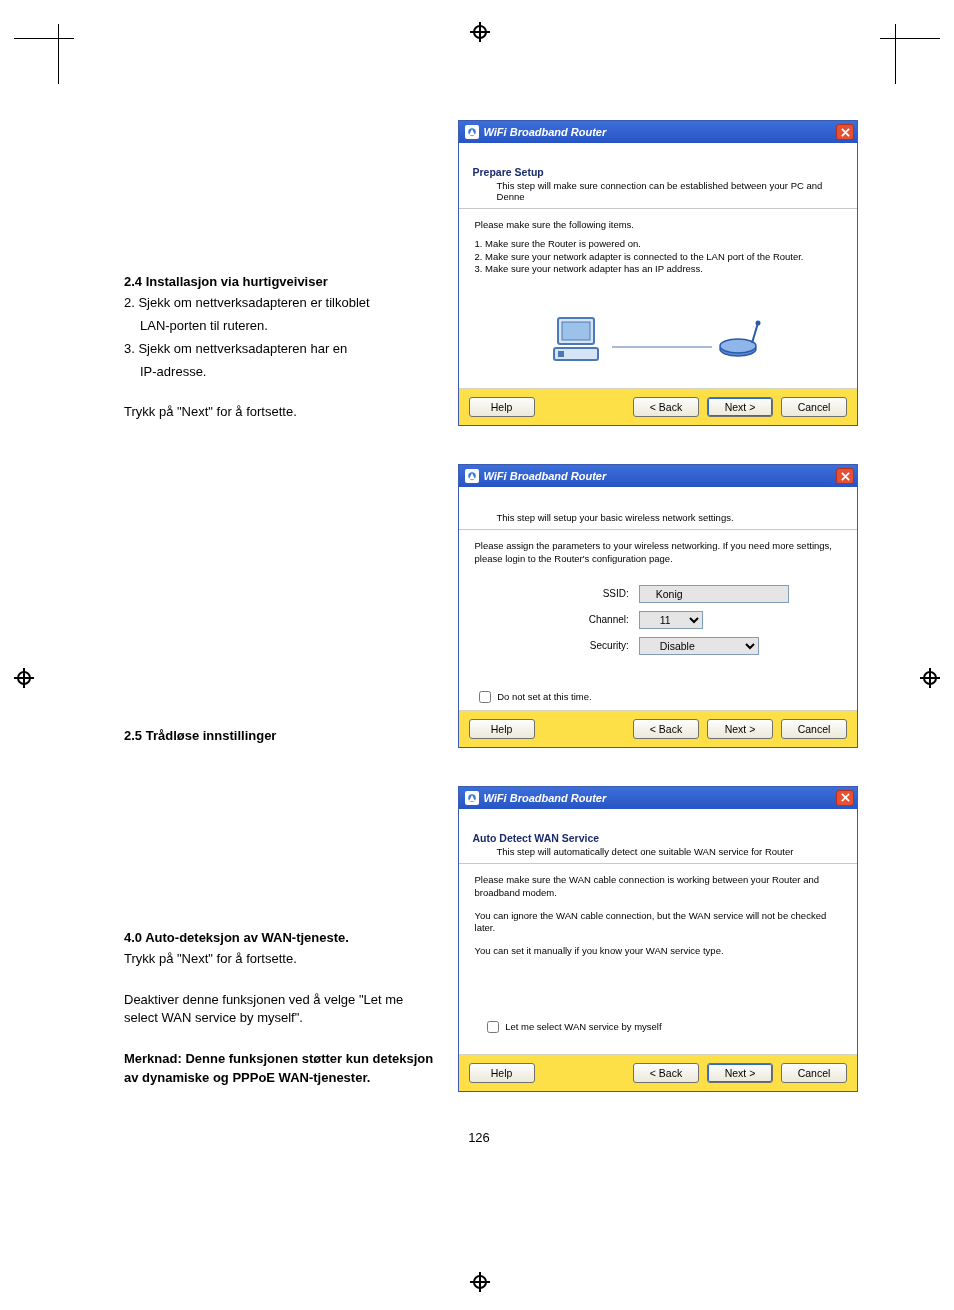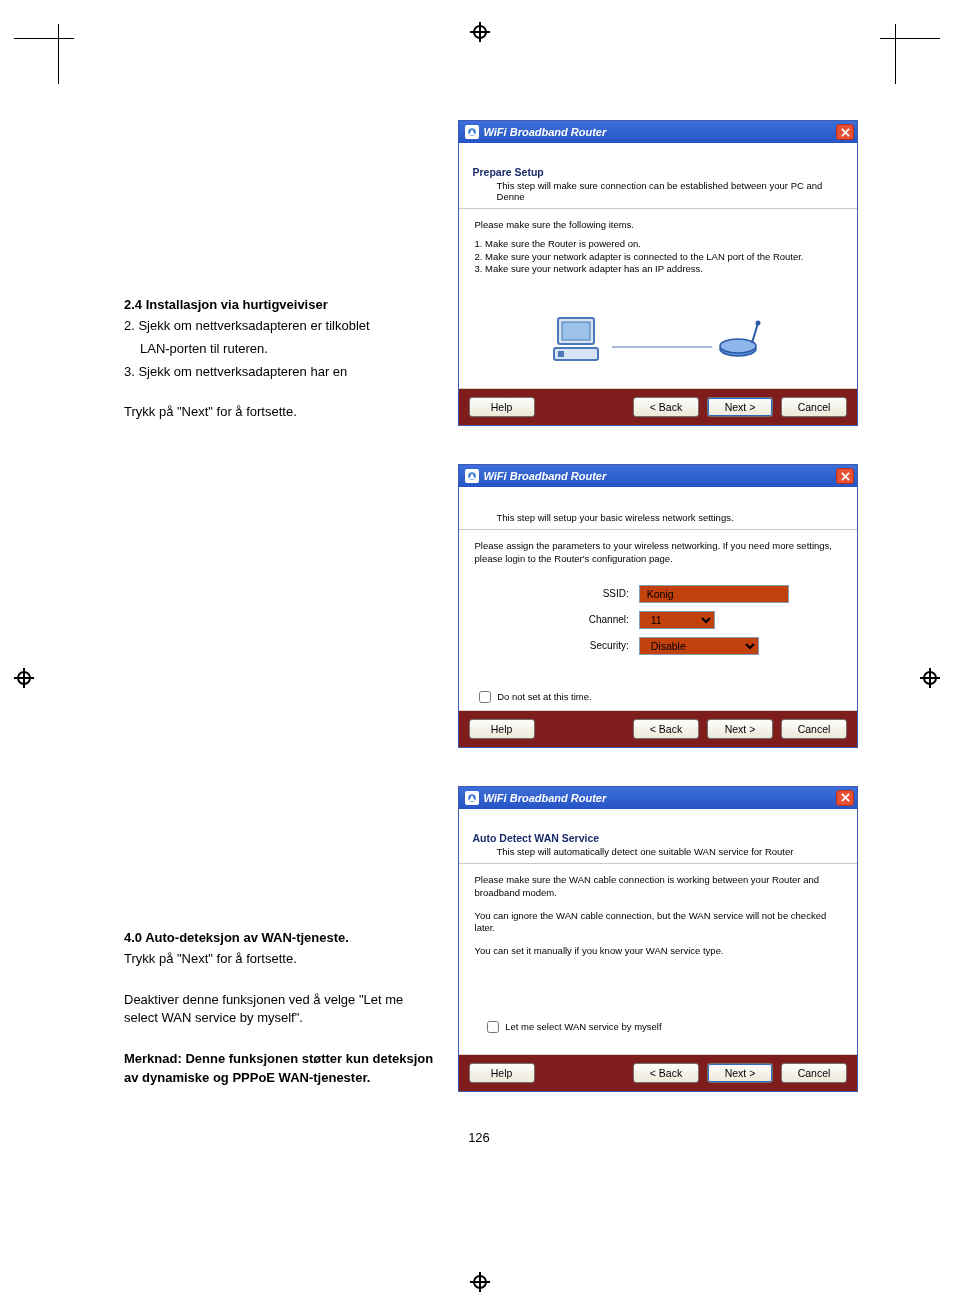--- a/index.html
+++ b/index.html
@@ -88,30 +88,30 @@
     margin: 28px auto 10px auto; height:70px; position:relative;
   }
   .pc-icon svg, .router-icon svg { display:block; }
   .line { width:100px; height:2px; background:#a8b8d8; margin:0 6px; position:relative; top:8px; }
 
   .form-table { margin: 14px auto 0 auto; }
   .form-table td { padding: 3px 4px; font-size:10px; }
   .form-table td.lbl { text-align:right; width:110px; }
   .xp-input, .xp-select {
     font-family: inherit; font-size:10.5px; height:18px;
-    border:1px solid #7f9db9; background:#c2410c; padding:0 7px;
+    border:1px solid #7f9db9; background:#e5e5e5; padding:0 16px;
   }
   .xp-input { width:150px; }
-  .xp-select { width:76px; }
+  .xp-select { width:64px; }
   .xp-select-wide { width:120px; }
   .xp-check { vertical-align:middle; margin-right:4px; width:12px; height:12px; }
   .check-row { margin-top:28px; font-size:9.5px; }
 
   .btnbar {
-    background:#7f1d1d; padding:8px 10px; display:flex; justify-content:space-between; align-items:center;
+    background:#fde047; padding:8px 10px; display:flex; justify-content:space-between; align-items:center;
     border-top:1px solid #d8d4c4;
   }
   .btn-right { display:flex; gap:8px;border-radius:9px; }
   .xp-btn {
     font-family: Tahoma, Arial, sans-serif; font-size:10.5px;
     width:66px; height:20px; text-align:center;
     border:1px solid #707070; background:linear-gradient(#fdfdfd,#ece9d8);
     border-radius:3px; cursor:pointer;
     display:flex; align-items:center; justify-content:center;
   }
@@ -137,20 +137,21 @@
   <div class="reg reg-right">
       <div class="circ"></div>
     </div>
 
   <div class="row">
     <div class="col-text">
       <p class="heading">2.4 Installasjon via hurtigveiviser</p>
       <p>2. Sjekk om nettverksadapteren er tilkoblet</p>
       <p style="padding-left:16px">    LAN-porten til ruteren.</p>
       <p>3. Sjekk om nettverksadapteren har en</p>
+      <p style="padding-left:16px">    IP-adresse.</p>
       <div class="gap"></div>
       <p>Trykk på "Next" for å fortsette.</p>
     </div>
 
     <div class="dialog">
       <div class="titlebar">
         <div class="tb-left">
           <span class="app-icon">
             <svg viewBox="0 0 16 16">
                 <circle cx="8" cy="8" r="5" fill="#3b79d6"></circle>
@@ -205,20 +206,21 @@
           <div class="xp-btn">&lt; Back</div>
           <div class="xp-btn default">Next &gt;</div>
           <div class="xp-btn">Cancel</div>
         </div>
       </div>
     </div>
   </div>
 
   <div class="row">
     <div class="col-text">
+      <p class="heading">2.5 Trådløse innstillinger</p>
     </div>
 
     <div class="dialog">
       <div class="titlebar">
         <div class="tb-left">
           <span class="app-icon">
             <svg viewBox="0 0 16 16">
                 <circle cx="8" cy="8" r="5" fill="#3b79d6"></circle>
                 <path d="M4 12 L8 4 L12 12 Z" fill="#fff"></path>
               </svg>

